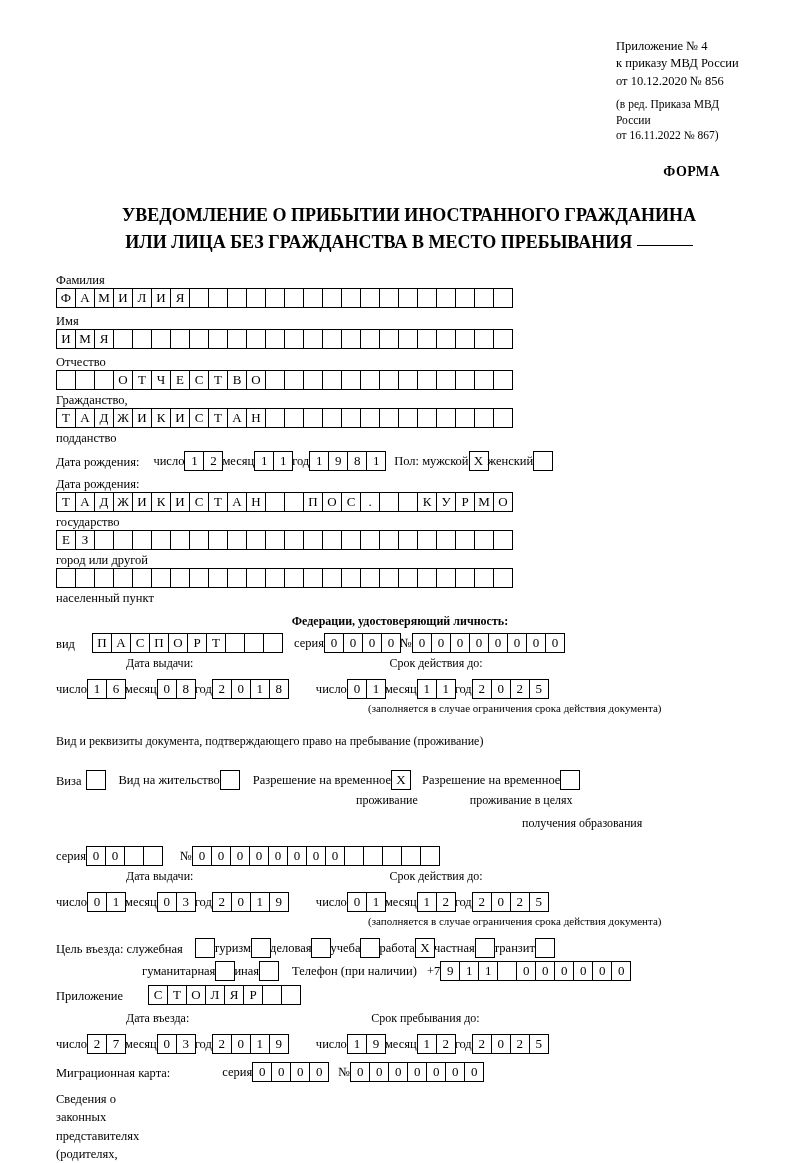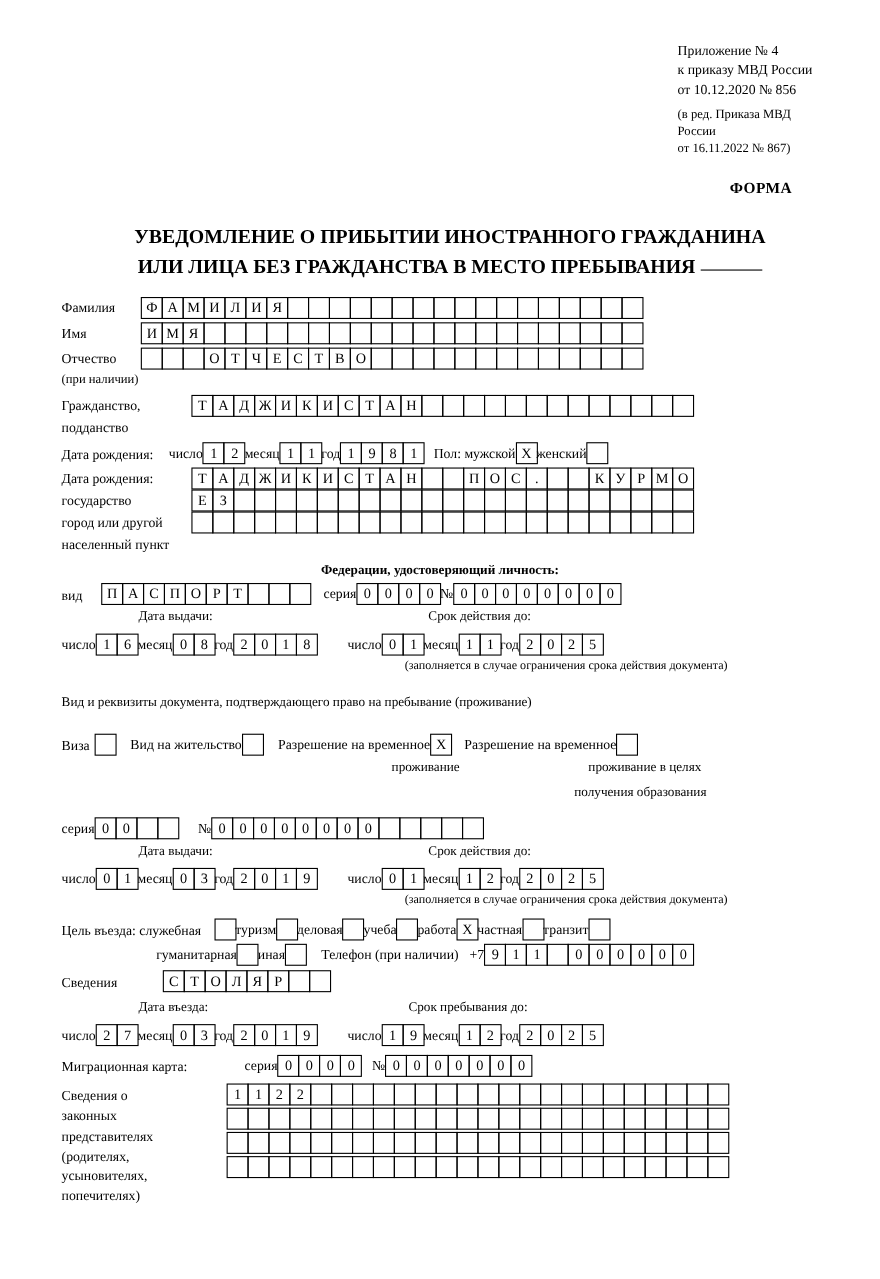--- a/index.html
+++ b/index.html
@@ -54,20 +54,21 @@
   }
   .form{
     margin-top:14px;
     font-size:12.5px;
   }
   .row{
     display:flex;
     align-items:flex-start;
     margin-bottom:3px;
     min-height:20px;
+    flex-direction:column;
   }
   .row.tight{margin-bottom:0px;}
   .lbl{
     padding-top:3px;
     white-space:nowrap;
   }
   .lbl.w-fam{width:72px;}
   .boxes{display:flex;}
   .bx{
     width:20px;height:20px;
@@ -206,23 +207,20 @@
           <span class="bx"></span>
           <span class="bx"></span>
           <span class="bx"></span>
           <span class="bx"></span>
           <span class="bx"></span>
           <span class="bx"></span>
           <span class="bx"></span>
           <span class="bx"></span>
           <span class="bx"></span>
         </div>
-    </div>
-    <div class="row">
-      <div class="lbl w-fam tiny">(при наличии)</div>
     </div>
 
     <div class="row tight">
       <div class="lbl w-fam" style="width:118px">Гражданство,</div>
       <div class="boxes">
           <span class="bx">Т</span>
           <span class="bx">А</span>
           <span class="bx">Д</span>
           <span class="bx">Ж</span>
           <span class="bx">И</span>
@@ -481,21 +479,21 @@
           </span>
         <span class="t" style="padding-left:12px">Разрешение на временное</span>
         <span class="boxes">
             <span class="bx"></span>
           </span>
       </div>
     </div>
     <div class="row">
       <div class="flexline" style="width:100%">
         <span class="sub" style="margin-left:300px">проживание</span>
-        <span class="sub" style="margin-left:117px">проживание в целях</span>
+        <span class="sub" style="margin-left:52px">проживание в целях</span>
       </div>
     </div>
     <div class="row">
       <div class="sub" style="margin-left:466px">получения образования</div>
     </div>
 
     <div class="row" style="margin-top:10px">
       <div class="flexline">
         <span class="t" style="padding-left:0">серия</span>
         <span class="boxes">
@@ -628,21 +626,21 @@
             <span class="bx">0</span>
             <span class="bx">0</span>
             <span class="bx">0</span>
             <span class="bx">0</span>
           </span>
       </div>
     </div>
 
     <div class="row" style="margin-top:4px">
       <div class="flexline">
-        <span class="lbl" style="width:92px">Сведения</span>
+        <span class="lbl" style="width:92px">Приложение</span>
         <span class="boxes">
             <span class="bx">С</span>
             <span class="bx">Т</span>
             <span class="bx">О</span>
             <span class="bx">Л</span>
             <span class="bx">Я</span>
             <span class="bx">Р</span>
             <span class="bx"></span>
             <span class="bx"></span>
           </span>

